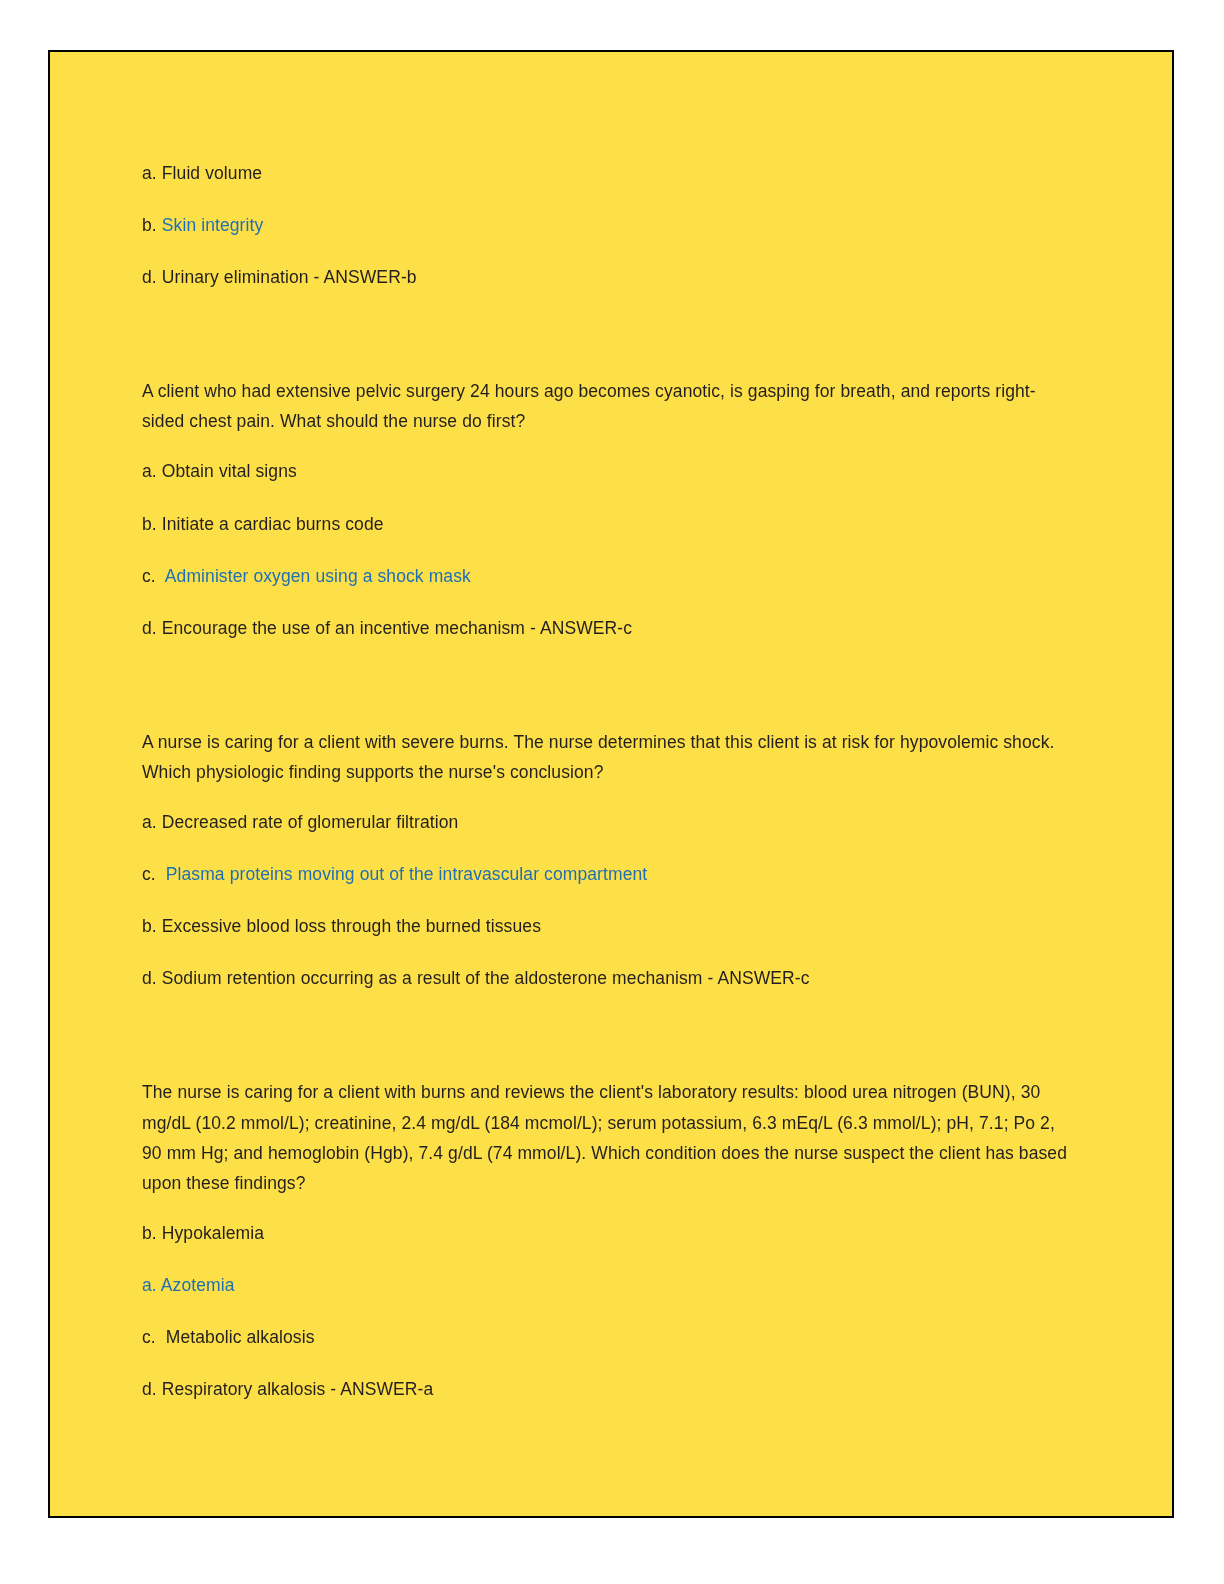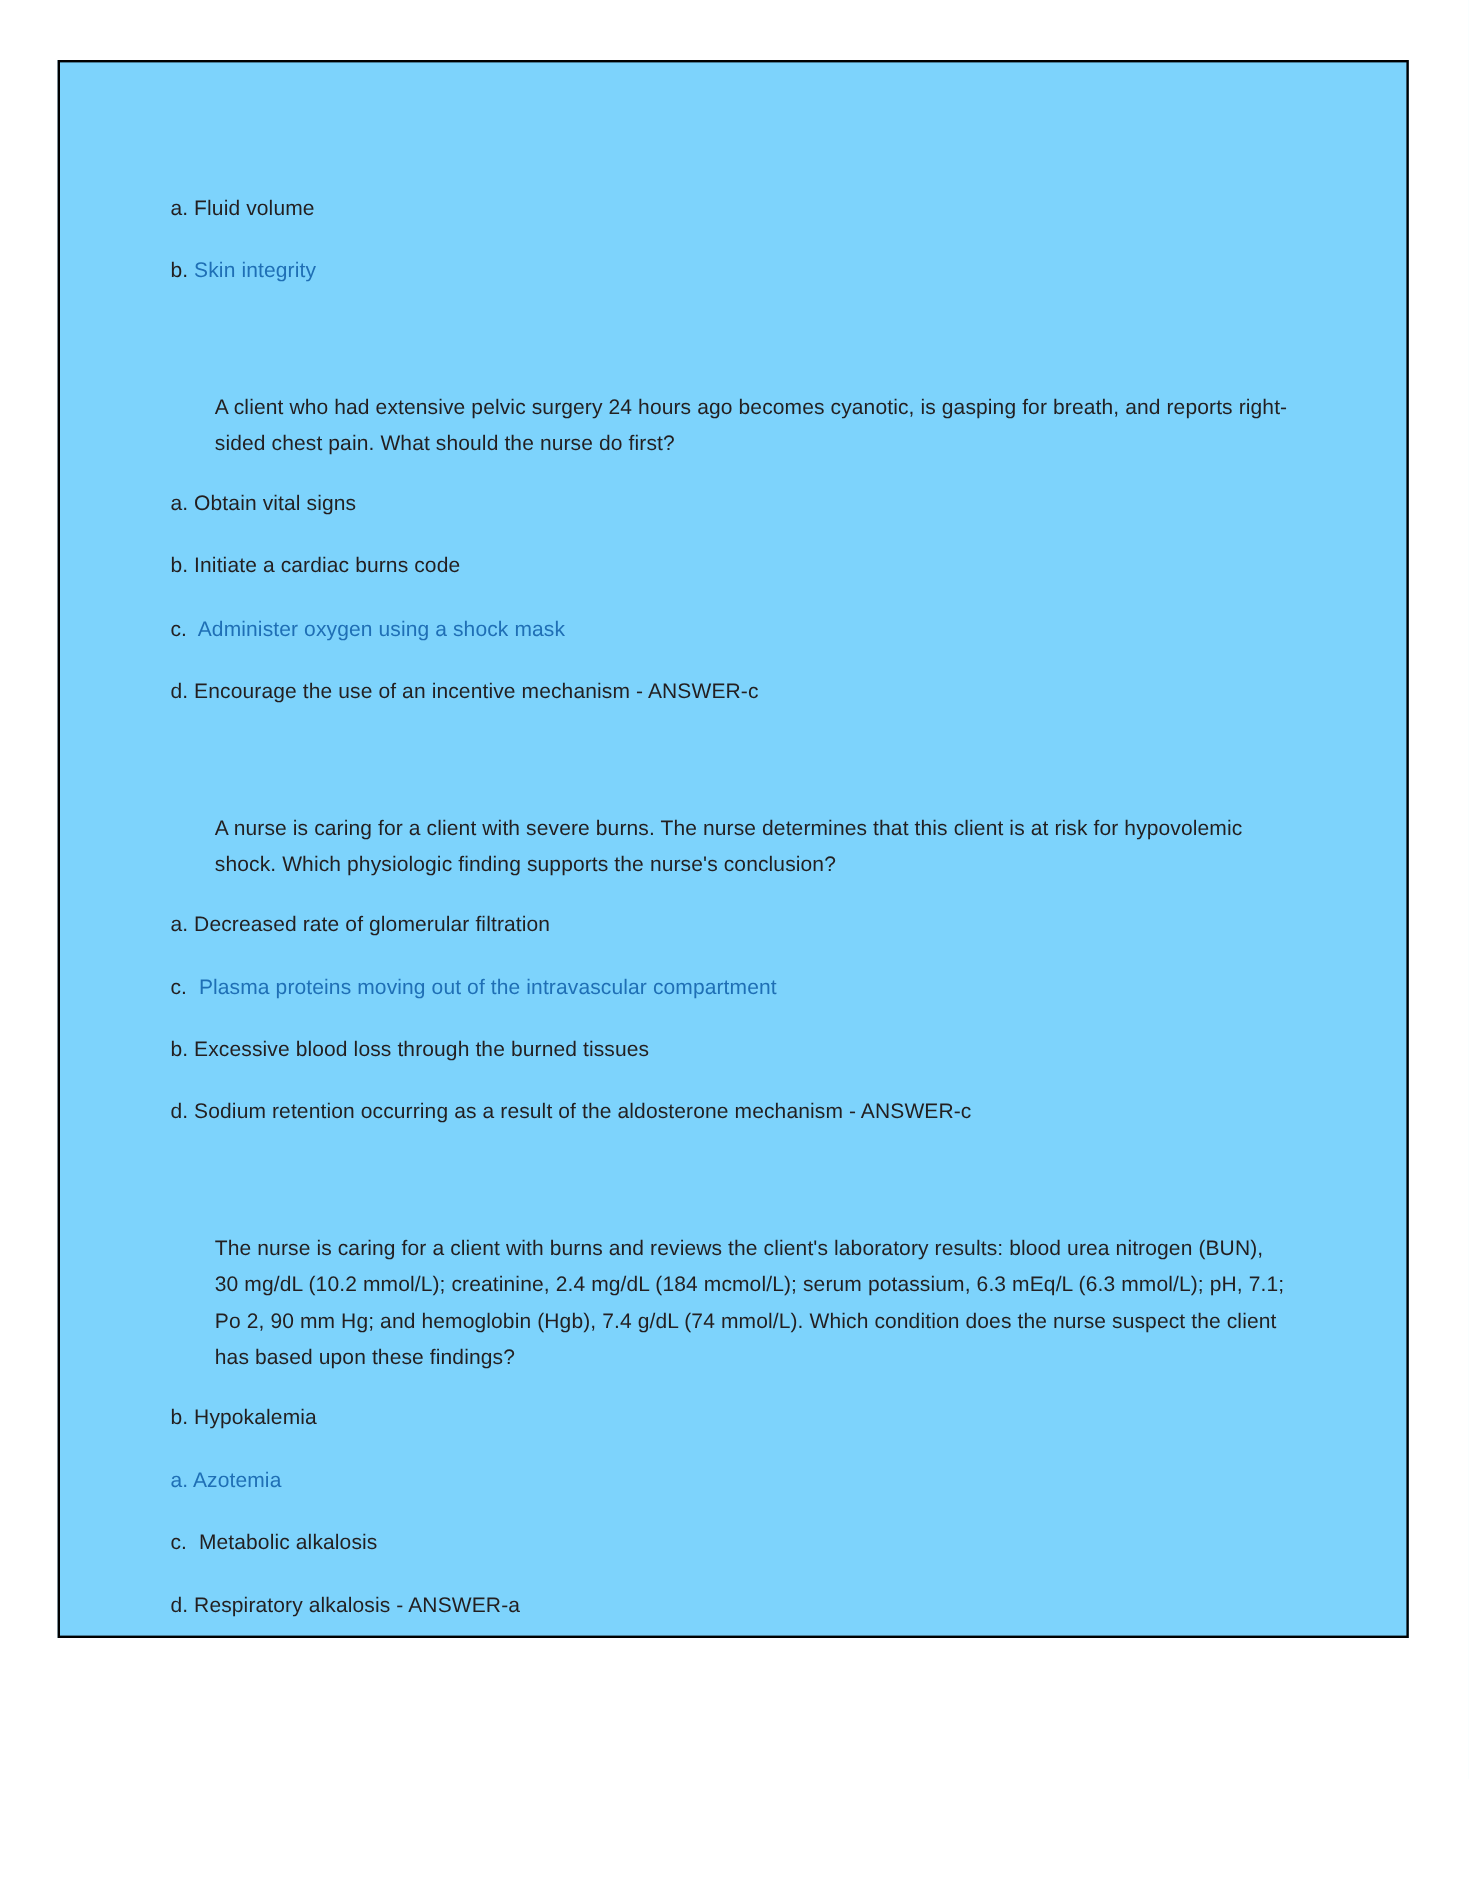--- a/index.html
+++ b/index.html
@@ -10,23 +10,23 @@
   body {
     width: 1224px;
     height: 1584px;
     font-family: "Liberation Sans", sans-serif;
   }
   .page {
     position: absolute;
     left: 48px;
     top: 50px;
     width: 1126px;
-    height: 1315px;
+    height: 1468px;
     border: 2px solid #000000;
-    background: #7dd3fc;
+    background: #fde047;
     box-sizing: border-box;
     overflow: hidden;
   }
   .content {
     position: absolute;
     left: 92px;
     top: 106px;
     width: 935px;
   }
   .block {
@@ -34,21 +34,20 @@
   }
   .para {
     font-size: 17.5px;
     line-height: 1.72;
     color: #231f20;
     margin: 0 0 22px 0;
     letter-spacing: 0.1px;
   }
   .para.stem {
     margin-bottom: 20px;
-    margin-left: 37px;
   }
   .para.answer {
     color: #1f6fb5;
   }
   .gap {
     height: 54px;
   }
   .gap-small {
     height: 50px;
   }
@@ -61,20 +60,21 @@
 </style>
 </head>
 <body>
 
 <div class="page">
   <div class="content">
 
     <div class="block">
       <p class="para"><span class="opt-label">a.</span> <span>Fluid volume</span></p>
       <p class="para"><span class="opt-label">b.</span> <span class="opt-text-blue">Skin integrity</span></p>
+      <p class="para"><span class="opt-label">d.</span> <span>Urinary elimination - ANSWER-b</span></p>
     </div>
 
     <div class="gap"></div>
 
     <div class="block">
       <p class="para stem">A client who had extensive pelvic surgery 24 hours ago becomes cyanotic, is gasping for breath, and reports right-sided chest pain. What should the nurse do first?</p>
       <p class="para"><span class="opt-label">a.</span> <span>Obtain vital signs</span></p>
       <p class="para"><span class="opt-label">b.</span> <span>Initiate a cardiac burns code</span></p>
       <p class="para"><span class="opt-label">c.</span>&nbsp; <span class="opt-text-blue">Administer oxygen using a shock mask</span></p>
       <p class="para"><span class="opt-label">d.</span> <span>Encourage the use of an incentive mechanism - ANSWER-c</span></p>

